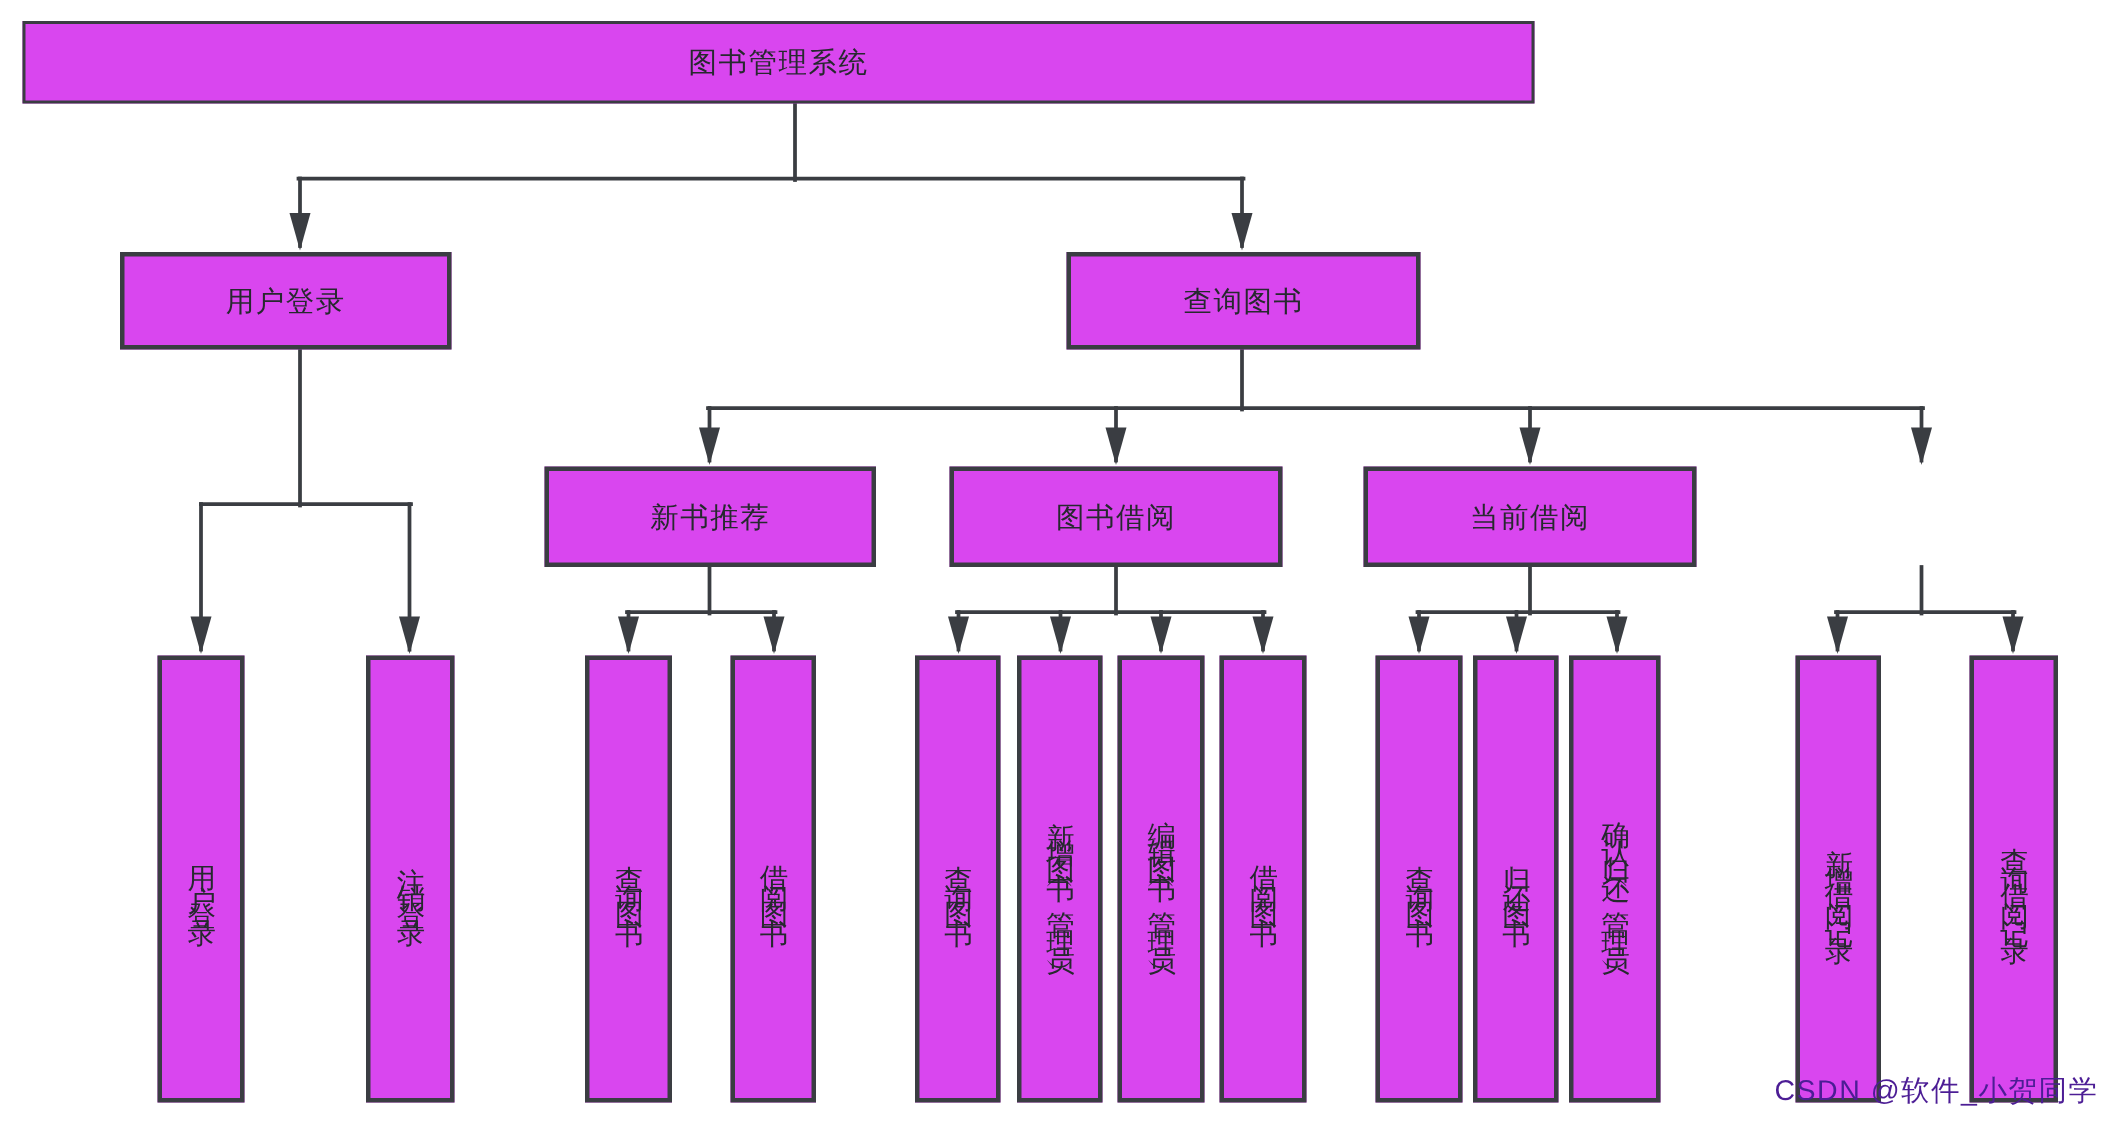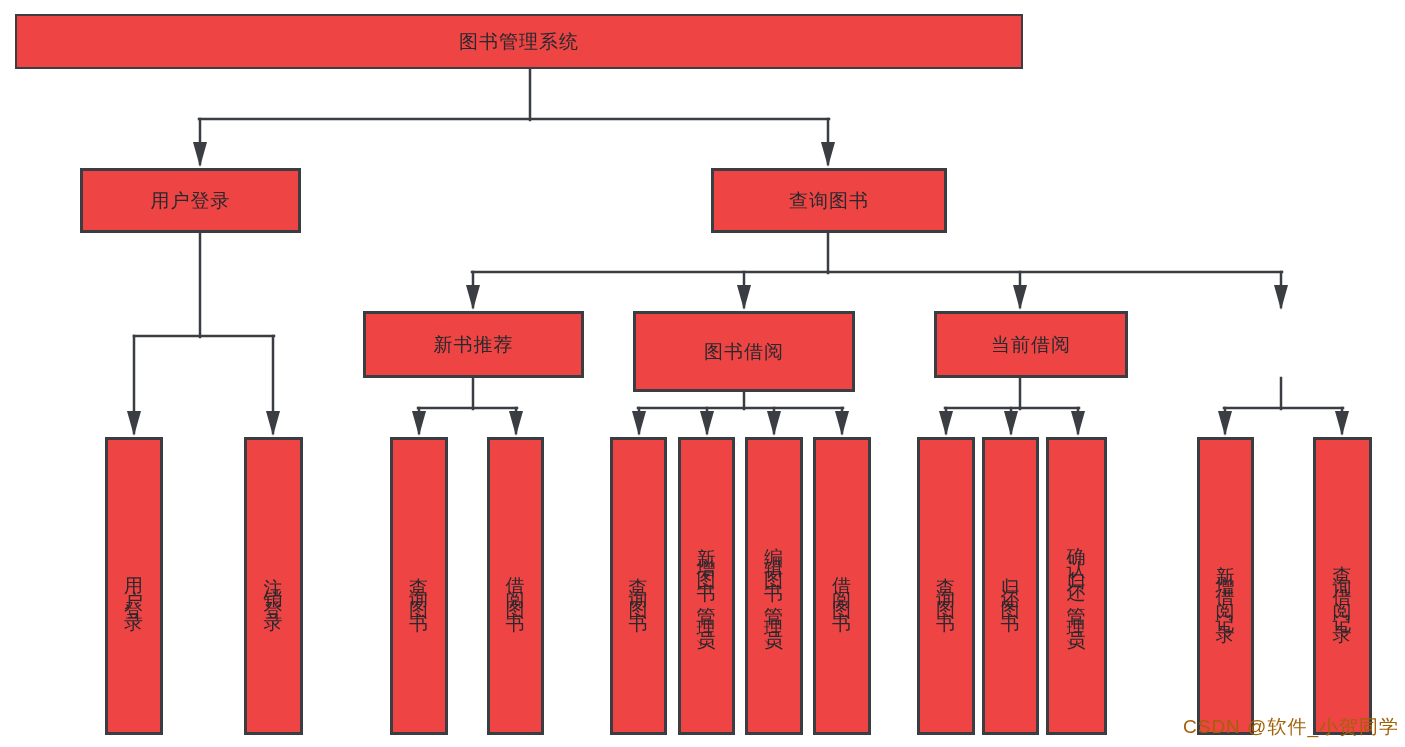--- a/index.html
+++ b/index.html
@@ -7,21 +7,21 @@
   body {
     background: #ffffff;
     position: relative;
     overflow: hidden;
     font-family: "Liberation Sans", sans-serif;
   }
   .stage { position: absolute; left: 0; top: 0; width: 1405px; height: 747px; }
   svg.connectors { position: absolute; left: 0; top: 0; z-index: 1; }
   .node {
     position: absolute;
-    background: #ef4444;
+    background: #d946ef;
     border: 3px solid #3a3d42;
     display: flex;
     align-items: center;
     justify-content: center;
     color: #26292e;
     z-index: 2;
     font-size: 19px;
   }
   .node.root { border-width: 2px; }
   .node.h { letter-spacing: 1px; }
@@ -31,21 +31,21 @@
     font-size: 19px;
     letter-spacing: 12px;
     line-height: 1;
     white-space: nowrap;
   }
   .watermark {
     position: absolute;
     left: 1183px;
     top: 714px;
     font-size: 19px;
-    color: #a16207;
+    color: #4c1d95;
     letter-spacing: 1px;
     z-index: 10;
     white-space: nowrap;
   }
 </style>
 </head>
 <body>
 
 <div class="stage">
 
@@ -111,24 +111,24 @@
   <div class="node h" style="left:80px; top:168px; width:221px; height:65px;">
     <span>用户登录</span>
   </div>
   <div class="node h" style="left:711px; top:168px; width:236px; height:65px;">
     <span>查询图书</span>
   </div>
 
   <div class="node h" style="left:363px; top:311px; width:221px; height:67px;">
     <span>新书推荐</span>
   </div>
-  <div class="node h" style="left:633px; top:311px; width:222px; height:81px;">
+  <div class="node h" style="left:633px; top:311px; width:222px; height:67px;">
     <span>图书借阅</span>
   </div>
-  <div class="node h" style="left:934px; top:311px; width:194px; height:67px;">
+  <div class="node h" style="left:909px; top:311px; width:222px; height:67px;">
     <span>当前借阅</span>
   </div>
 
   <div class="node v" style="left:105px; top:437px; width:58px; height:298px;">
     <span>用户登录</span>
   </div>
   <div class="node v" style="left:244px; top:437px; width:59px; height:298px;">
     <span>注销登录</span>
   </div>
 

